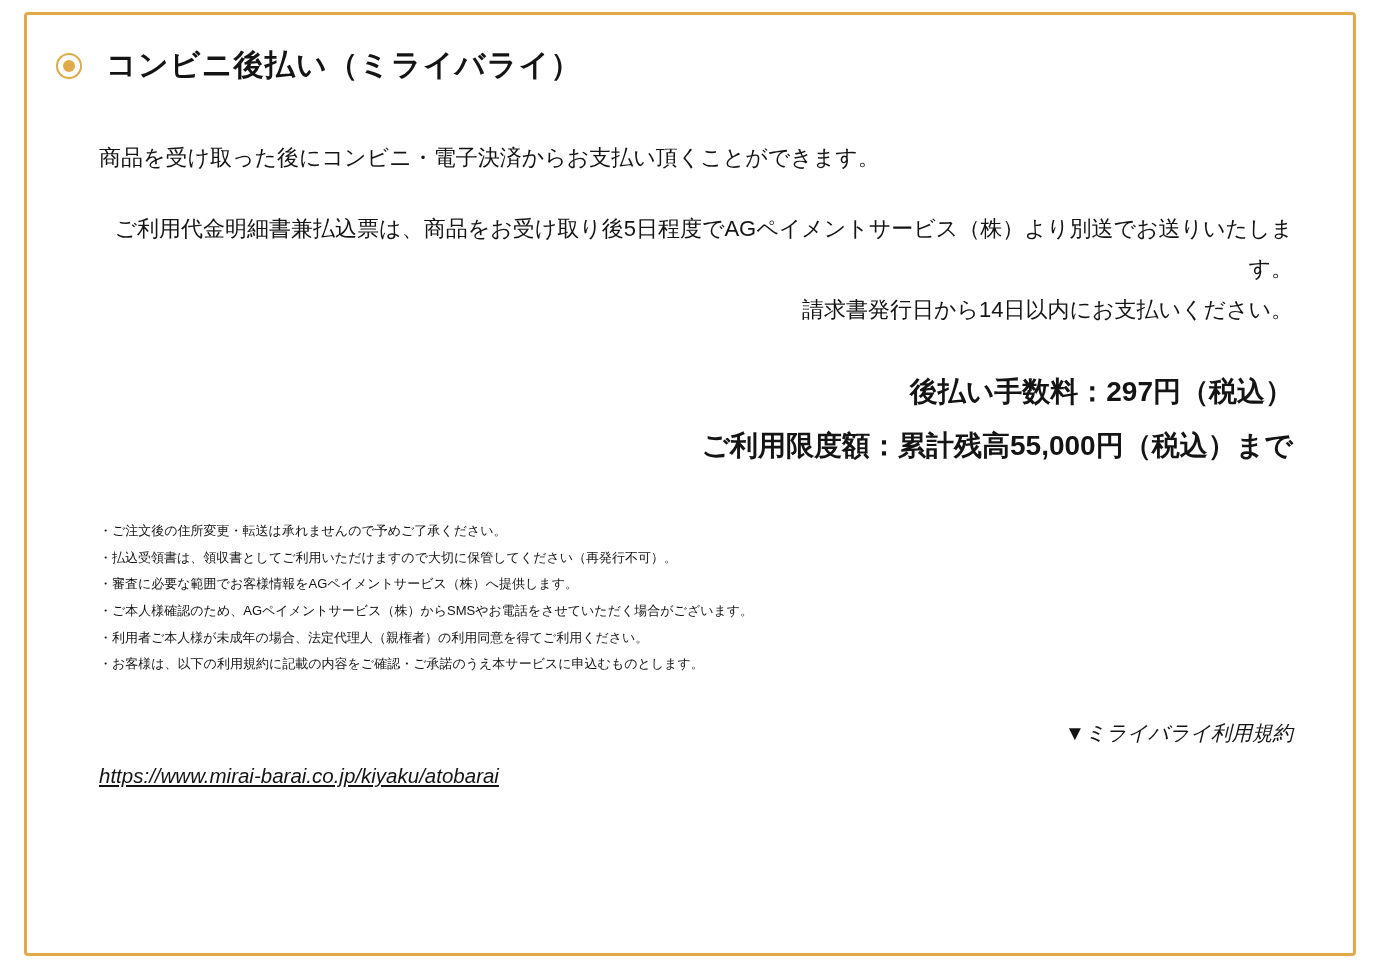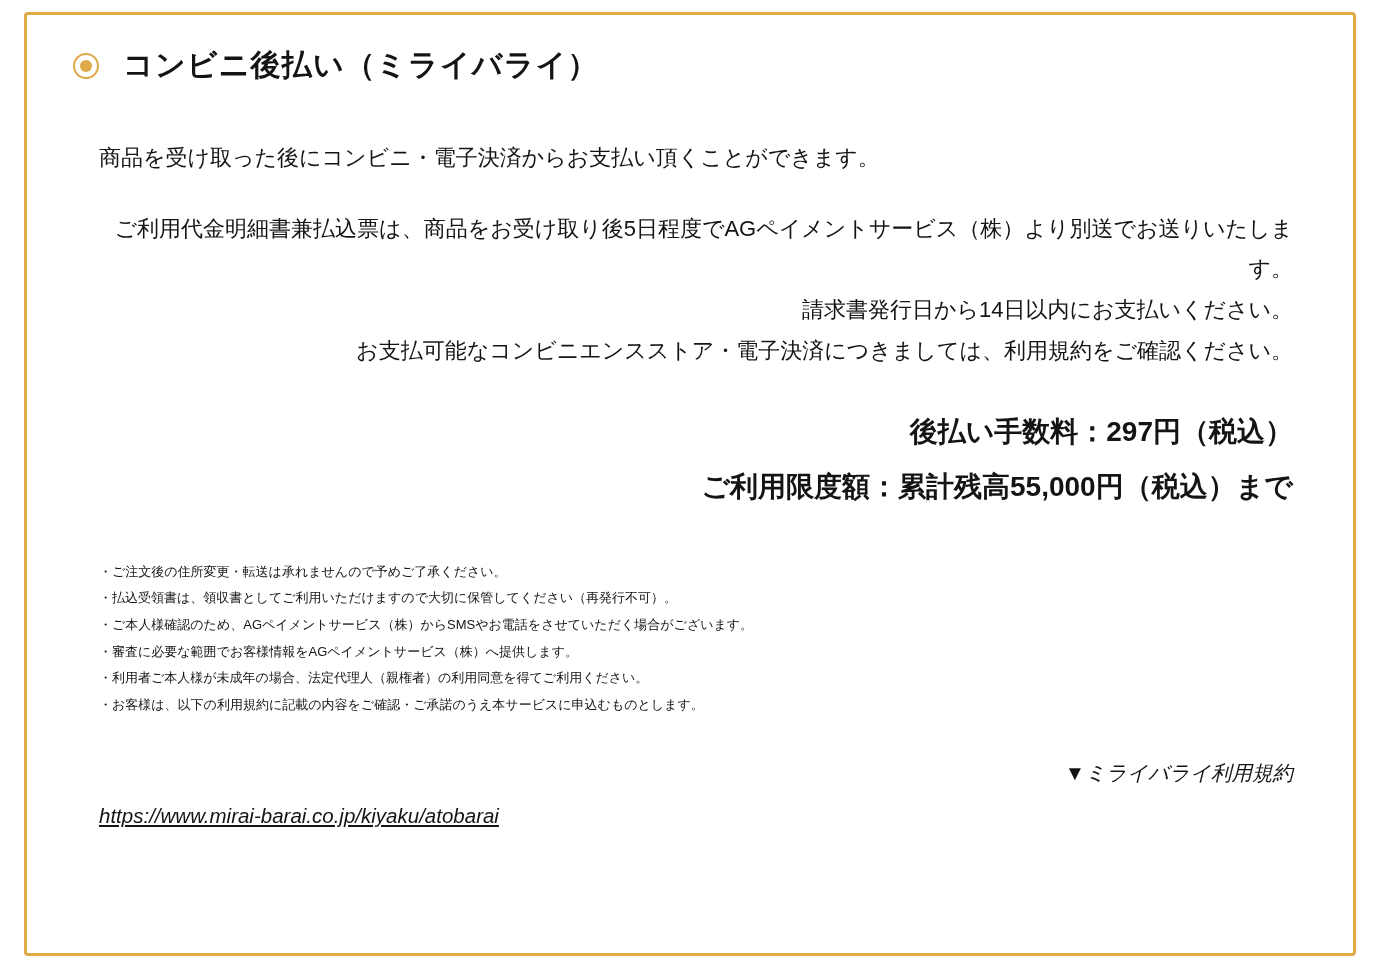--- a/index.html
+++ b/index.html
@@ -21,21 +21,21 @@
     width: 1332px;
     height: 944px;
     border: 3px solid #e0a94a;
     border-radius: 4px;
     box-sizing: border-box;
     background: #ffffff;
   }
   .header {
     display: flex;
     align-items: center;
-    padding: 30px 0 0 46px;
+    padding: 30px 0 0 29px;
   }
   .radio {
     width: 26px;
     height: 26px;
     border-radius: 50%;
     border: 2.5px solid #e0a94a;
     box-sizing: border-box;
     position: relative;
     flex: 0 0 auto;
   }
@@ -115,33 +115,32 @@
     <span class="header-title">コンビニ後払い（ミライバライ）</span>
   </div>
 
   <div class="content">
 
     <p class="para">商品を受け取った後にコンビニ・電子決済からお支払い頂くことができます。</p>
 
     <div class="para">
       <div class="para-line wrapline">ご利用代金明細書兼払込票は、商品をお受け取り後5日程度でAGペイメントサービス（株）より別送でお送りいたします。</div>
       <div class="para-line">請求書発行日から14日以内にお支払いください。</div>
-      <div class="para-line">お支払可能なコンビニエンスストア・電子決済につきましては、利用規約をご確認ください。</div>
     </div>
 
     <div class="fees">
       <div class="para-line">後払い手数料：297円（税込）</div>
       <div class="para-line">ご利用限度額：累計残高55,000円（税込）まで</div>
     </div>
 
     <div class="bullets">
       <div class="bullet">・ご注文後の住所変更・転送は承れませんので予めご了承ください。</div>
       <div class="bullet">・払込受領書は、領収書としてご利用いただけますので大切に保管してください（再発行不可）。</div>
+      <div class="bullet">・審査に必要な範囲でお客様情報をAGペイメントサービス（株）へ提供します。</div>
       <div class="bullet">・ご本人様確認のため、AGペイメントサービス（株）からSMSやお電話をさせていただく場合がございます。</div>
-      <div class="bullet">・審査に必要な範囲でお客様情報をAGペイメントサービス（株）へ提供します。</div>
       <div class="bullet">・利用者ご本人様が未成年の場合、法定代理人（親権者）の利用同意を得てご利用ください。</div>
       <div class="bullet">・お客様は、以下の利用規約に記載の内容をご確認・ご承諾のうえ本サービスに申込むものとします。</div>
     </div>
 
     <div class="terms">
       <div class="para-line">▼ミライバライ利用規約</div>
       <a class="link" href="#">https://www.mirai-barai.co.jp/kiyaku/atobarai</a>
     </div>
 
   </div>

